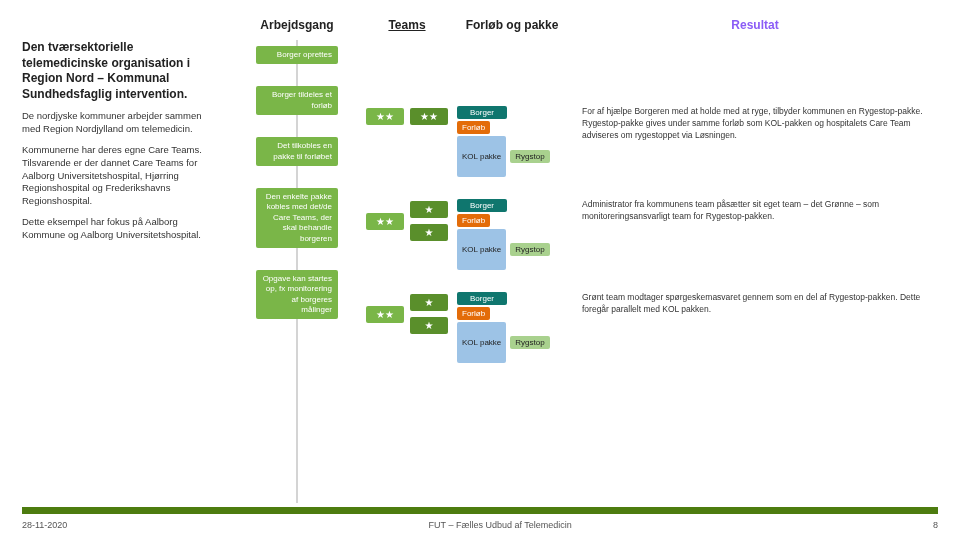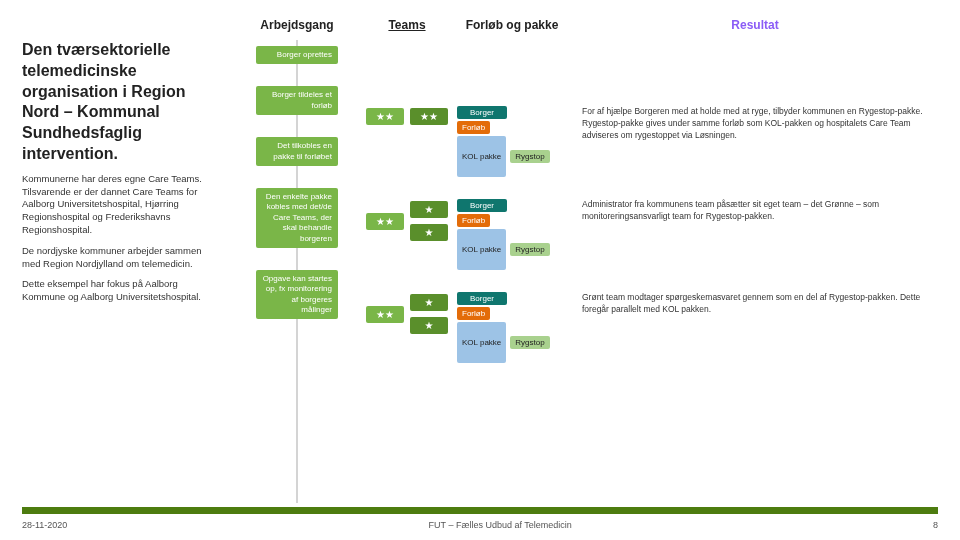--- a/index.html
+++ b/index.html
@@ -69,21 +69,21 @@
     .left-panel {
       width: 210px;
       flex-shrink: 0;
       display: flex;
       flex-direction: column;
       justify-content: flex-start;
       gap: 0;
       padding-right: 10px;
     }
     .left-title {
-      font-size: 16px;
+      font-size: 12px;
       font-weight: bold;
       line-height: 1.3;
       margin-bottom: 8px;
     }
     .left-text {
       font-size: 9.5px;
       line-height: 1.35;
       margin-bottom: 8px;
       color: #333;
     }
@@ -233,22 +233,22 @@
     <div class="col-arbeids">Arbejdsgang</div>
     <div class="col-teams">Teams</div>
     <div class="col-forloeb">Forløb og pakke</div>
     <div class="col-resultat">Resultat</div>
   </div>
 
   <div class="main-row">
 
     <div class="left-panel">
       <div class="left-title">Den tværsektorielle telemedicinske organisation i Region Nord – Kommunal Sundhedsfaglig intervention.</div>
+      <div class="left-text">De nordjyske kommuner arbejder sammen med Region Nordjylland om telemedicin.</div>
       <div class="left-text">Kommunerne har deres egne Care Teams. Tilsvarende er der dannet Care Teams for Aalborg Universitetshospital, Hjørring Regionshospital og Frederikshavns Regionshospital.</div>
-      <div class="left-text">De nordjyske kommuner arbejder sammen med Region Nordjylland om telemedicin.</div>
       <div class="left-text">Dette eksempel har fokus på Aalborg Kommune og Aalborg Universitetshospital.</div>
     </div>
 
     <div class="diagram-area">
 
       <div class="process-col">
         <div class="vertical-line"></div>
 
         <div class="step-box">Borger oprettes</div>
         <div class="step-spacer"></div>

